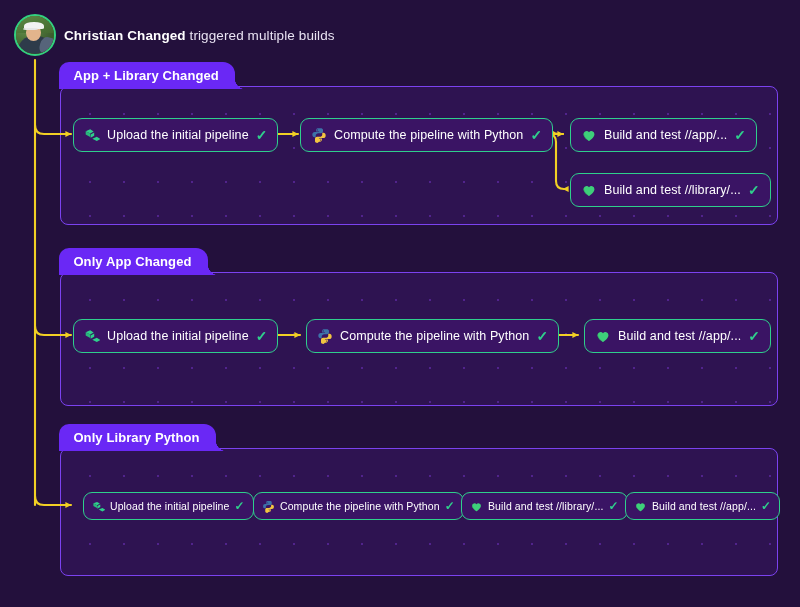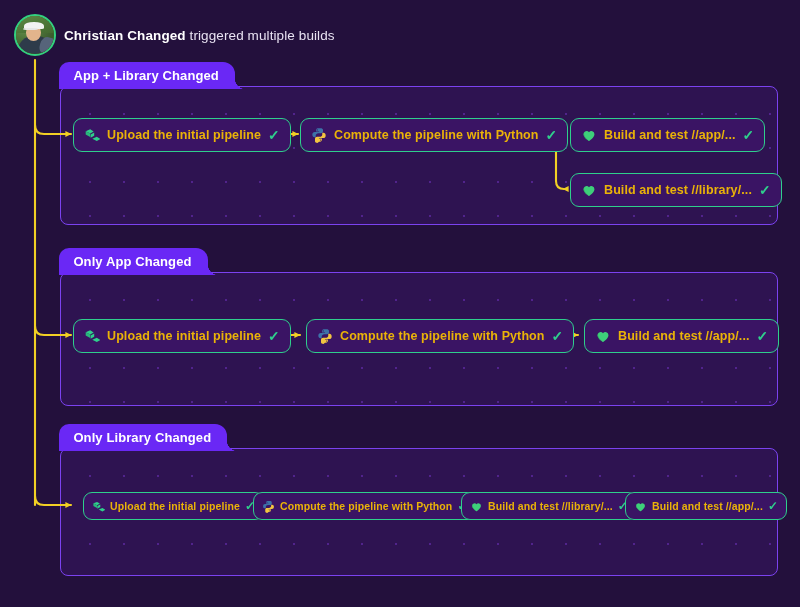--- a/index.html
+++ b/index.html
@@ -156,22 +156,22 @@
     align-items: center;
     gap: 7px;
     background: #3a1464;
     border: 1.8px solid #2fcf8c;
     border-radius: 9px;
     padding: 0 10px;
     white-space: nowrap;
     z-index: 4;
   }
   .node .label {
-    font-weight: bold;
-    color: #eab308;
+    font-weight: normal;
+    color: #ffffff;
     letter-spacing: 0.1px;
   }
   .node .tick {
     color: #2fcf8c;
     font-weight: bold;
     line-height: 1;
   }
 
   
   .node.lg { height: 34px; font-size: 12.5px; }
@@ -336,21 +336,21 @@
           <path d="M12 21s-8.2-5.1-8.2-10.3A4.7 4.7 0 0 1 12 7.8a4.7 4.7 0 0 1 8.2 2.9C20.2 15.9 12 21 12 21z" fill="#3ecf7a"></path>
           <path d="M12 21s-8.2-5.1-8.2-10.3a4.7 4.7 0 0 1 2.6-4.2C5 7.6 4.6 9 4.6 10.4 4.6 15.2 12 21 12 21z" fill="#2ea85f"></path>
         </svg>
     </span>
     <span class="label">Build and test //app/...</span>
     <span class="tick">✓</span>
   </div>
 </div>
 
 <div class="group" id="group-2">
-  <div class="group-tab">Only Library Changed</div>
+  <div class="group-tab">Only Library Python</div>
 
   <div class="node sm" style="left:22px; top:43px;">
     <span class="icon icon-buildkite">
       <svg viewBox="0 0 24 24">
           <path d="M2.5 6.2l6.8 3.6 5.2-3.2-5.2-3.1zM9.9 11.2v5.1l5.4-3.2v-5zM12.4 17.6l6.8 3.5 5.2-3.1-5.2-3.2z" fill="#2fcf8c"></path>
           <path d="M2.5 6.2v5.1l6.8 3.6V9.8z" fill="#28b87c"></path>
         </svg>
     </span>
     <span class="label">Upload the initial pipeline</span>
     <span class="tick">✓</span>

